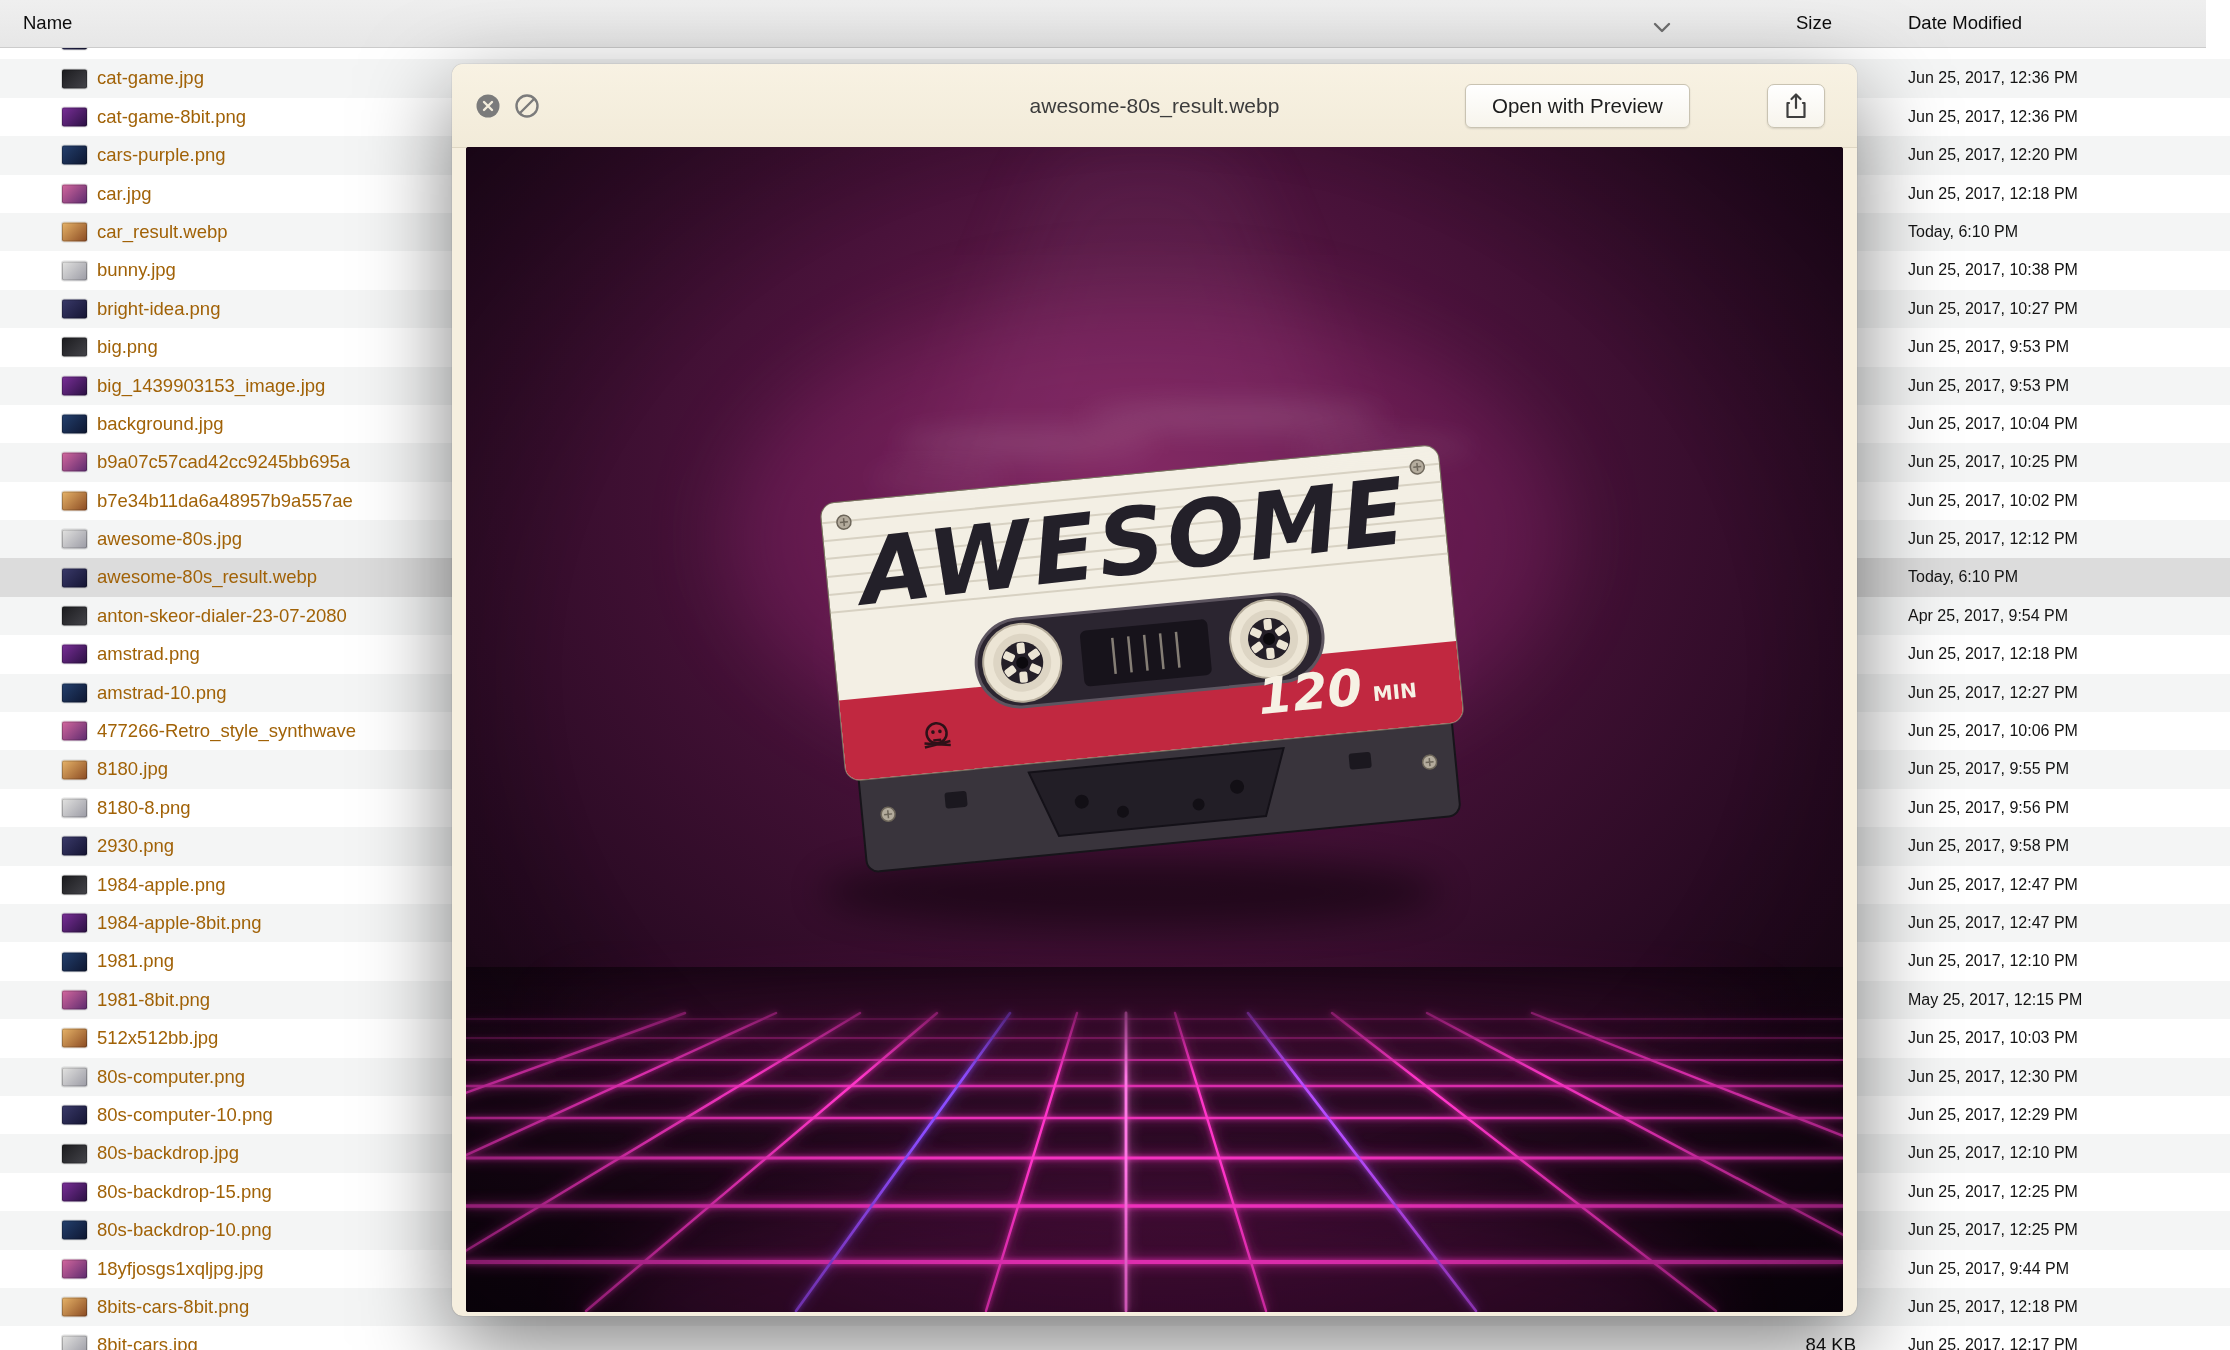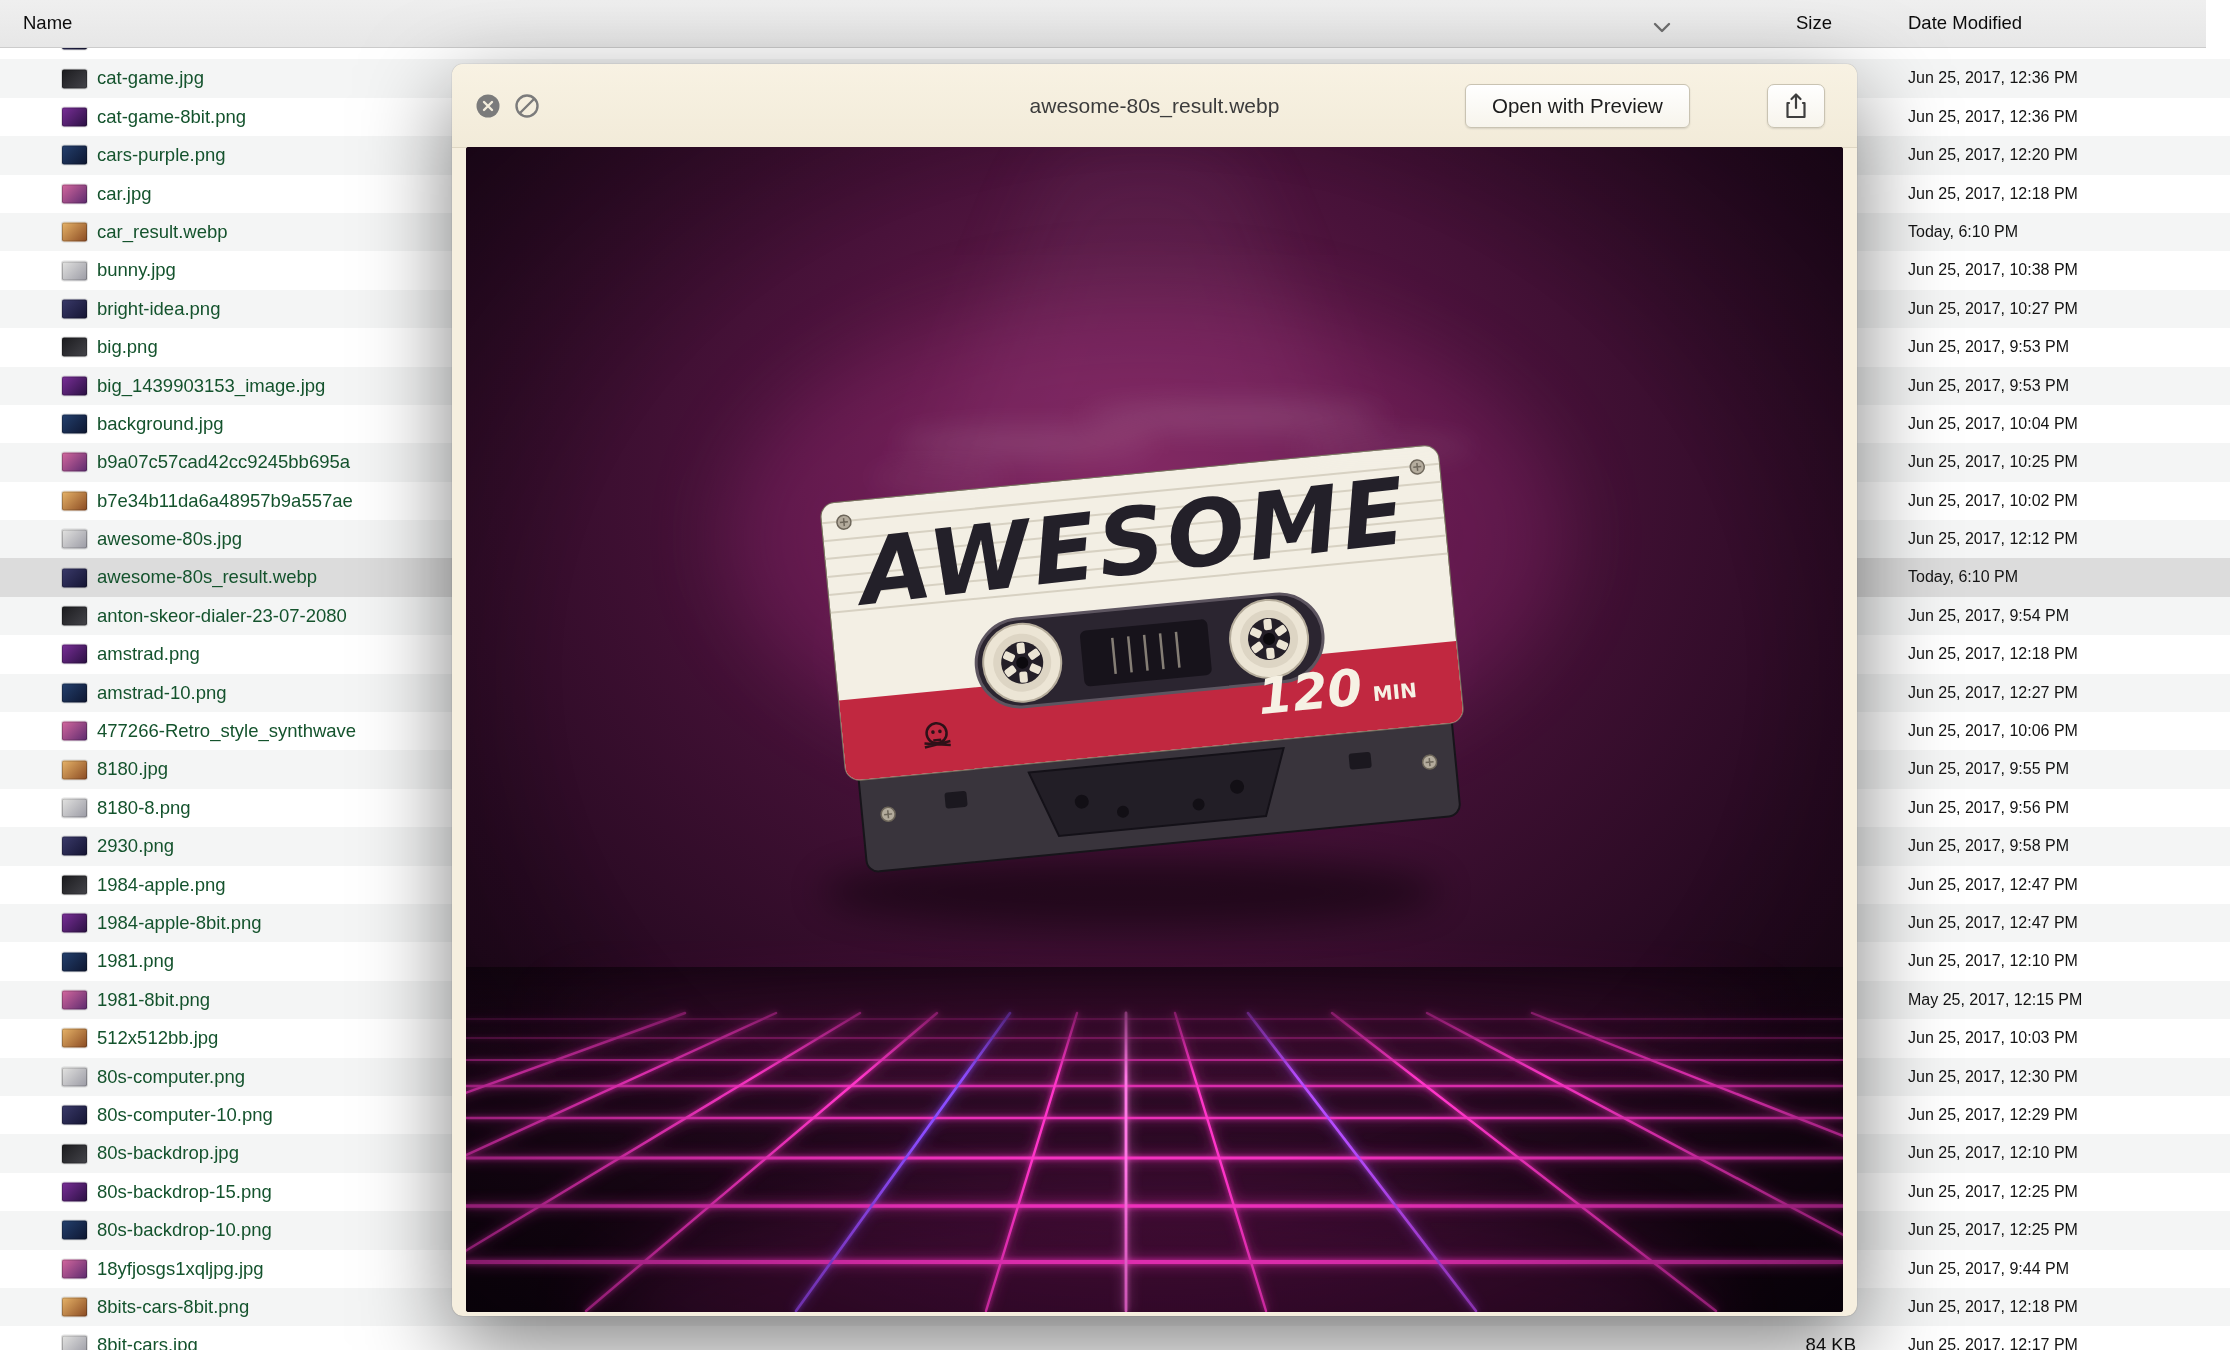--- a/index.html
+++ b/index.html
@@ -33,21 +33,21 @@
     width:25px;height:19px;border-radius:2px;
     box-shadow:0 0 0 1px rgba(0,0,0,0.22) inset,0 0 0 1px rgba(0,0,0,0.12);
   }
   .file-row:nth-child(7n+1) .thumb{background:linear-gradient(135deg,#3a3a6a,#141432);}
   .file-row:nth-child(7n+2) .thumb{background:linear-gradient(135deg,#1b1b1e,#44444a);}
   .file-row:nth-child(7n+3) .thumb{background:linear-gradient(135deg,#7a2f98,#2a1042);}
   .file-row:nth-child(7n+4) .thumb{background:linear-gradient(135deg,#24406e,#0d1630);}
   .file-row:nth-child(7n+5) .thumb{background:linear-gradient(135deg,#d4689e,#5c2a6e);}
   .file-row:nth-child(7n+6) .thumb{background:linear-gradient(135deg,#e7b469,#8a4a22);}
   .file-row:nth-child(7n+7) .thumb{background:linear-gradient(135deg,#e3e3e1,#9a9aa4);}
-  .fname{position:absolute;left:97px;top:0;line-height:38.4px;font-size:18.5px;color:#14532d;white-space:nowrap;}
+  .fname{position:absolute;left:97px;top:0;line-height:38.4px;font-size:18.5px;color:#a16207;white-space:nowrap;}
   .fsize{position:absolute;right:374px;top:0;line-height:38.4px;font-size:18.5px;color:#111;white-space:nowrap;}
   .fdate{position:absolute;left:1908px;top:0;line-height:38.4px;font-size:16px;color:#141414;white-space:nowrap;}
 
   
   .qlwindow{
     position:absolute;left:452px;top:64px;width:1405px;height:1252px;
     background:#f6efdf;border-radius:11px;z-index:10;
     box-shadow:0 30px 90px rgba(0,0,0,0.5),0 0 1px rgba(0,0,0,0.45);
   }
   .qltitlebar{
@@ -175,21 +175,21 @@
     <div class="file-row selected">
     <span class="thumb"></span>
     <span class="fname">awesome-80s_result.webp</span>
     <span class="fsize"></span>
     <span class="fdate">Today, 6:10 PM</span>
   </div>
     <div class="file-row alt">
     <span class="thumb"></span>
     <span class="fname">anton-skeor-dialer-23-07-2080</span>
     <span class="fsize"></span>
-    <span class="fdate">Jun 25, 2017, 9:54 PM</span>
+    <span class="fdate">Apr 25, 2017, 9:54 PM</span>
   </div>
     <div class="file-row">
     <span class="thumb"></span>
     <span class="fname">amstrad.png</span>
     <span class="fsize"></span>
     <span class="fdate">Jun 25, 2017, 12:18 PM</span>
   </div>
     <div class="file-row alt">
     <span class="thumb"></span>
     <span class="fname">amstrad-10.png</span>

